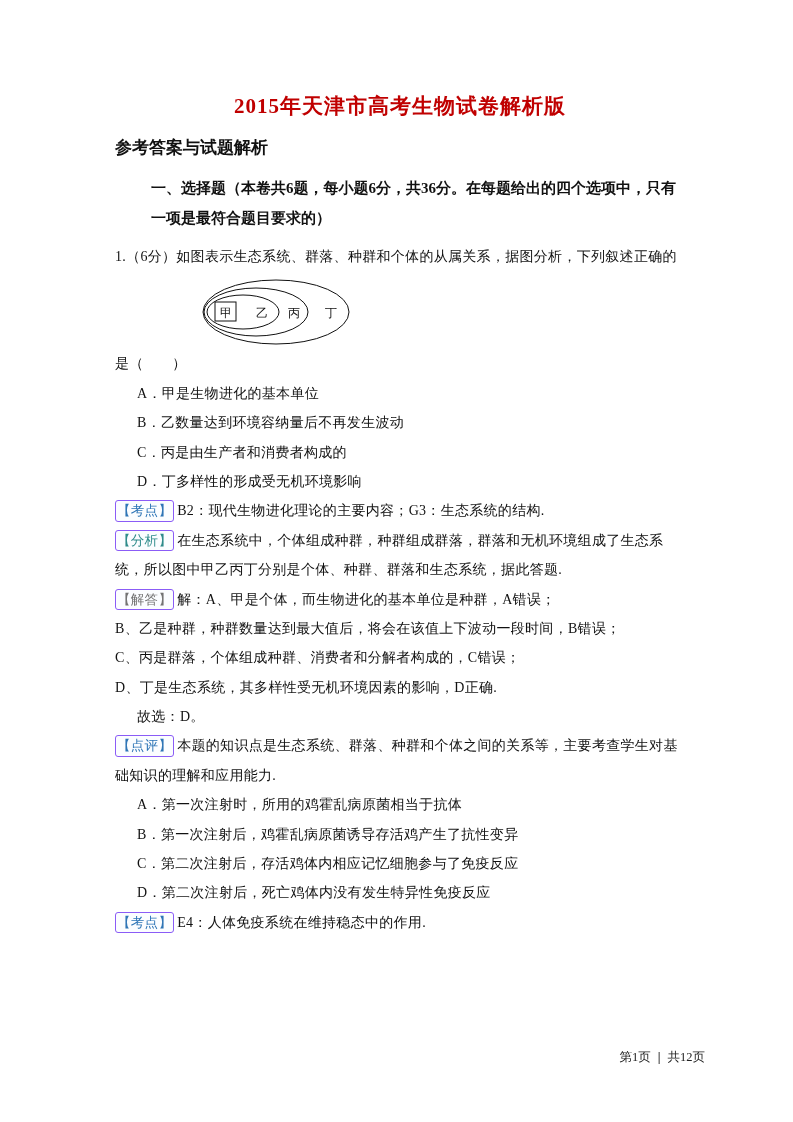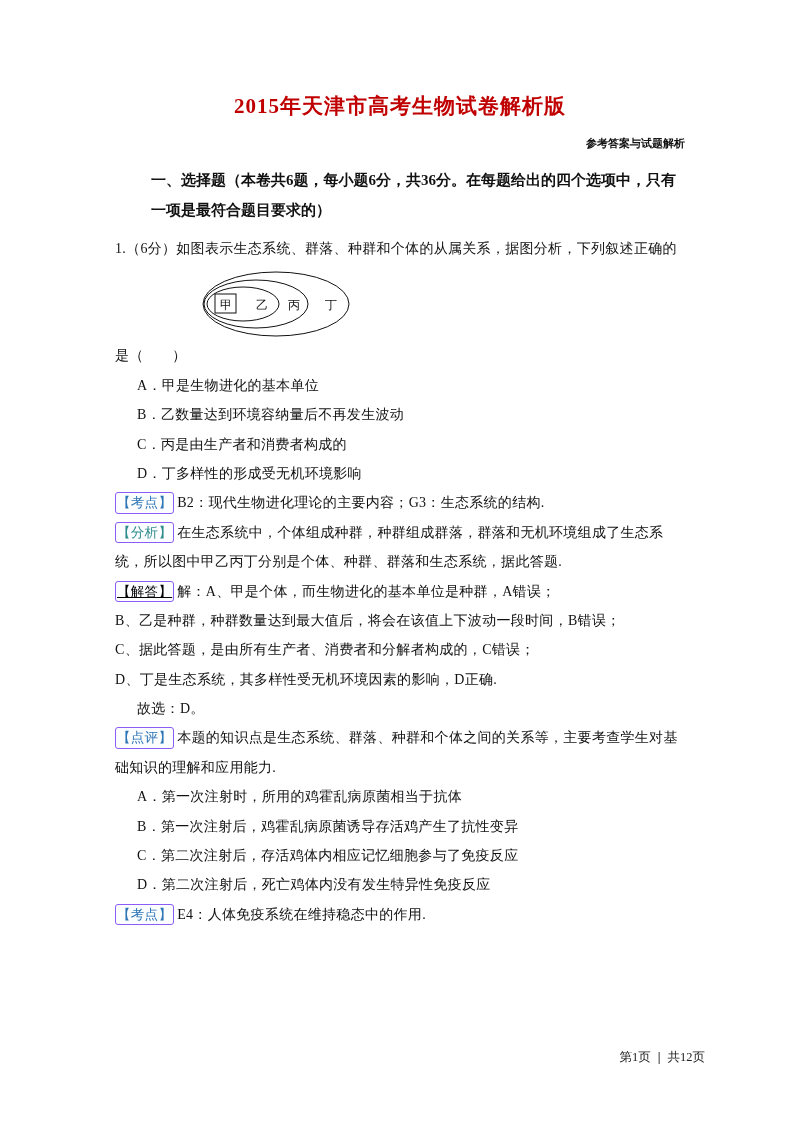--- a/index.html
+++ b/index.html
@@ -16,22 +16,22 @@
     padding:92px 108px 0 115px;
   }
   .title {
     text-align:center;
     color:#c00000;
     font-size:21px;
     font-weight:bold;
     letter-spacing:1px;
   }
   .subtitle {
-    text-align:right;
-    font-size:11px;
+    text-align:left;
+    font-size:17px;
     font-weight:bold;
     margin-top:16px;
   }
   .section {
     font-size:15px;
     font-weight:bold;
     line-height:2.0;
     margin-top:14px;
     margin-left:36px;
   }
@@ -53,21 +53,21 @@
     border:1px solid #8b5cf6;
     border-radius:3px;
     background:#fbfdff;
     line-height:1.45;
     padding:0 1px;
     margin-right:3px;
     font-size:13.5px;
   }
   .tag-blue  { color:#2e75b6; }
   .tag-teal  { color:#2e8b8b; }
-  .tag-green { color:#000000;text-decoration:underline; }
+  .tag-green { color:#737373; }
   .footer {
     position:absolute;
     right:88px;
     bottom:56px;
     font-size:12.5px;
     color:#222;
   }
   .footer .sep { font-weight:bold; margin:0 7px; }
   svg text { font-family:"Liberation Serif","DejaVu Serif",serif; font-size:12px; fill:#111; }
 </style>
@@ -103,21 +103,21 @@
   <p class="body option">C．丙是由生产者和消费者构成的</p>
   <p class="body option">D．丁多样性的形成受无机环境影响</p>
 
   <p class="body"><span class="tag tag-blue">【考点】</span><span>B2：现代生物进化理论的主要内容；G3：生态系统的结构.</span></p>
 
   <p class="body"><span class="tag tag-teal">【分析】</span><span>在生态系统中，个体组成种群，种群组成群落，群落和无机环境组成了生态系统，所以图中甲乙丙丁分别是个体、种群、群落和生态系统，据此答题.</span></p>
 
   <p class="body"><span class="tag tag-green">【解答】</span><span>解：A、甲是个体，而生物进化的基本单位是种群，A错误；</span></p>
 
   <p class="body">B、乙是种群，种群数量达到最大值后，将会在该值上下波动一段时间，B错误；</p>
-  <p class="body">C、据此答题，是由所有生产者、消费者和分解者构成的，C错误；</p>
+  <p class="body">C、丙是群落，个体组成种群、消费者和分解者构成的，C错误；</p>
   <p class="body">D、丁是生态系统，其多样性受无机环境因素的影响，D正确.</p>
   <p class="body indent">故选：D。</p>
 
   <p class="body"><span class="tag tag-blue">【点评】</span><span>本题的知识点是生态系统、群落、种群和个体之间的关系等，主要考查学生对基础知识的理解和应用能力.</span></p>
 
 
   <p class="body option">A．第一次注射时，所用的鸡霍乱病原菌相当于抗体</p>
   <p class="body option">B．第一次注射后，鸡霍乱病原菌诱导存活鸡产生了抗性变异</p>
   <p class="body option">C．第二次注射后，存活鸡体内相应记忆细胞参与了免疫反应</p>
   <p class="body option">D．第二次注射后，死亡鸡体内没有发生特异性免疫反应</p>

